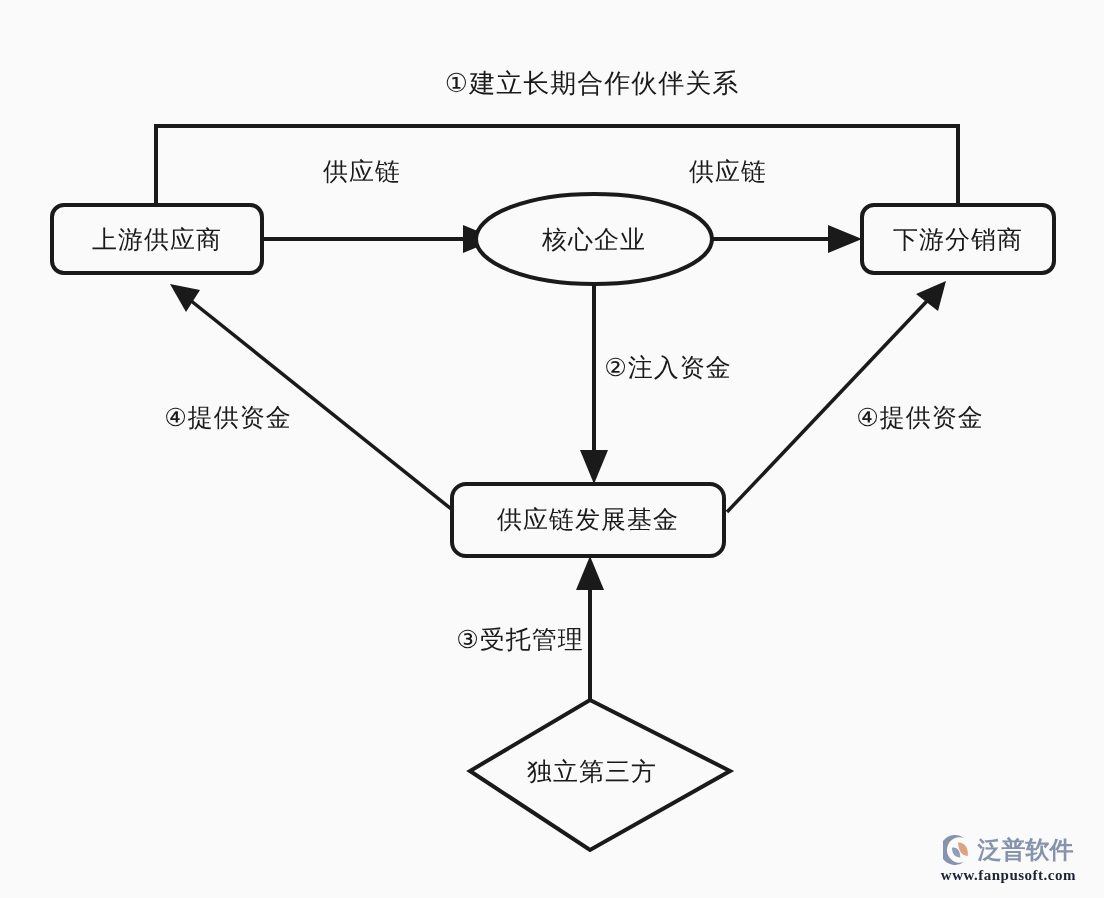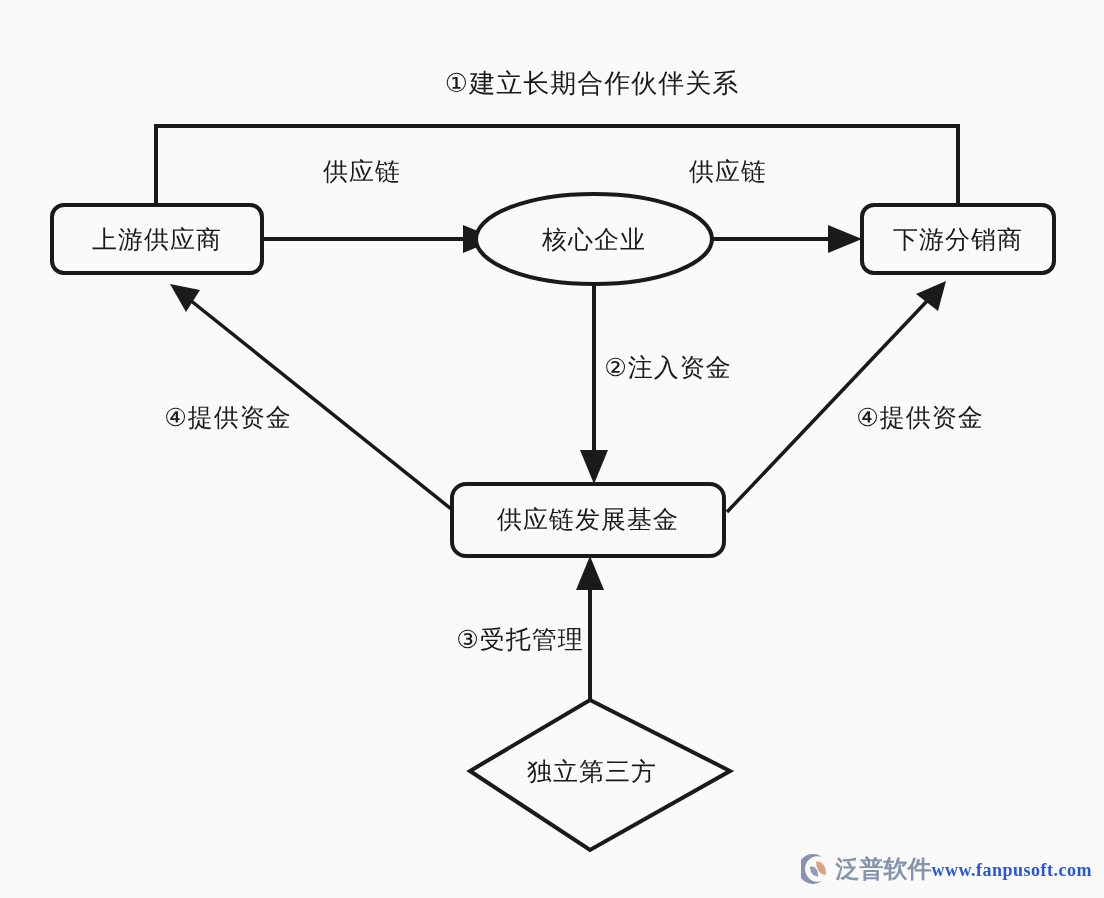--- a/index.html
+++ b/index.html
@@ -55,23 +55,24 @@
     stroke-width: 3.5;
     fill: none;
   }
   .arrowhead {
     fill: #1a1a1a;
     stroke: none;
   }
   
   #watermark {
     position: absolute;
-    right: 12px;
+    right: 28px;
     bottom: 14px;
     display: flex;
+    flex-direction: column;
     align-items: center;
     opacity: 0.95;
     pointer-events: none;
   }
   #wm-top {
     display: flex;
     align-items: center;
     gap: 4px;
   }
   #wm-mark {
@@ -82,23 +83,23 @@
   #wm-name {
     font-family: "Liberation Sans", "DejaVu Sans", sans-serif;
     font-size: 24px;
     font-weight: bold;
     color: #7f8fa8;
     letter-spacing: 0px;
     line-height: 1;
   }
   #wm-url {
     font-family: "Liberation Serif", "DejaVu Serif", serif;
-    font-size: 18px;
+    font-size: 15px;
     font-weight: bold;
-    color: #1d4ed8;
+    color: #0f172a;
     letter-spacing: 0.5px;
     margin-top: 2px;
     text-align: center;
   }
 </style>
 </head>
 <body>
 
 <div id="canvas">
 

